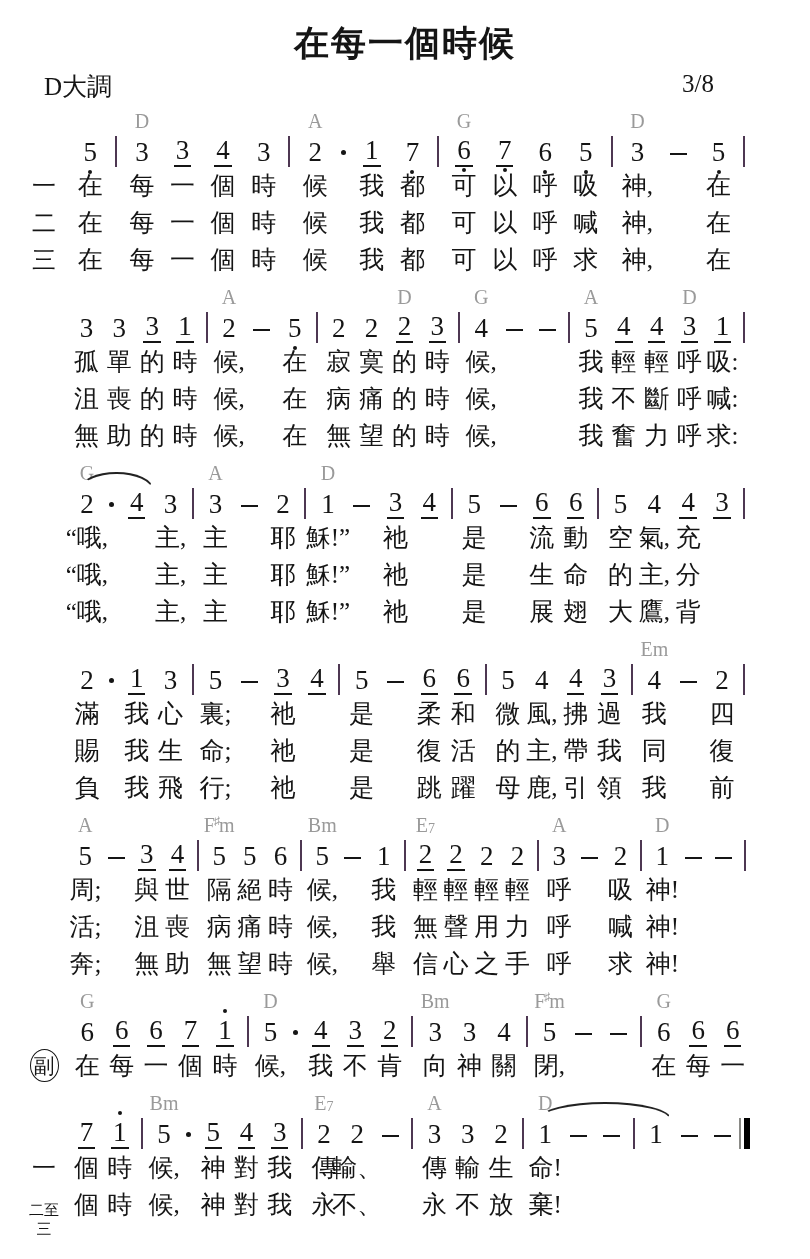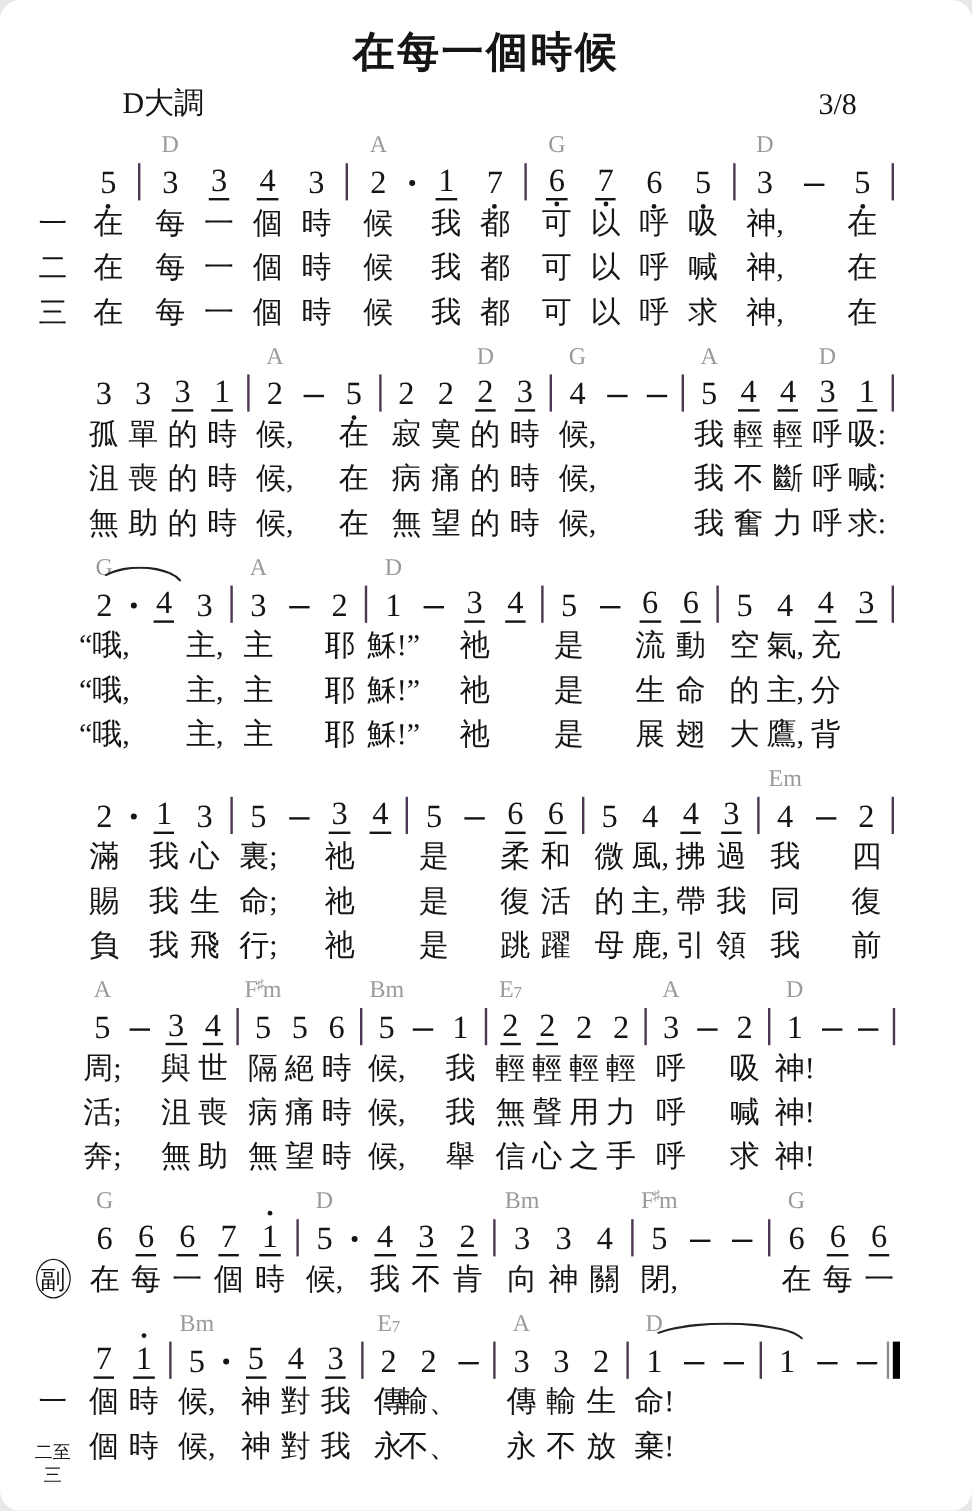--- a/index.html
+++ b/index.html
@@ -1,28 +1,27 @@
 <!DOCTYPE html>
 <html><head>
 <meta charset="utf-8">
 <style>
   html,body{margin:0;padding:0;background:#e8e8e8;}
   .sheet{
     width:810px;height:1259px;background:#ffffff;position:relative;overflow:hidden;
     font-family:"Liberation Serif","DejaVu Serif",serif;color:var(--ink,#151515);
     margin:0 auto;
-    border-radius:17px;
   }
   .title{
     text-align:center;font-family:"Liberation Sans","DejaVu Sans",sans-serif;
     font-weight:bold;font-size:35px;letter-spacing:2px;padding-top:20px;height:44px;
   }
   .meta{
-    display:flex;justify-content:space-between;align-items:flex-end;
-    padding:6px 96px 0 102px;font-size:25px;height:32px;
+    display:flex;justify-content:space-between;align-items:flex-start;
+    padding:6px 96px 0 44px;font-size:25px;height:32px;
   }
   .systems{position:relative;}
   .system{position:relative;margin:7px 60px 0 70px;}
   .tokens{display:flex;align-items:stretch;}
   .tok{display:flex;flex-direction:column;flex:1 1 0;min-width:0;position:relative;}
   .tok.bar{flex:0 0 11px;}
   .tok.dot{flex:0 0 16px;}
   .chordstrip{height:24px;position:relative;}
   .chord{
     position:absolute;left:50%;transform:translateX(-50%);top:1px;

